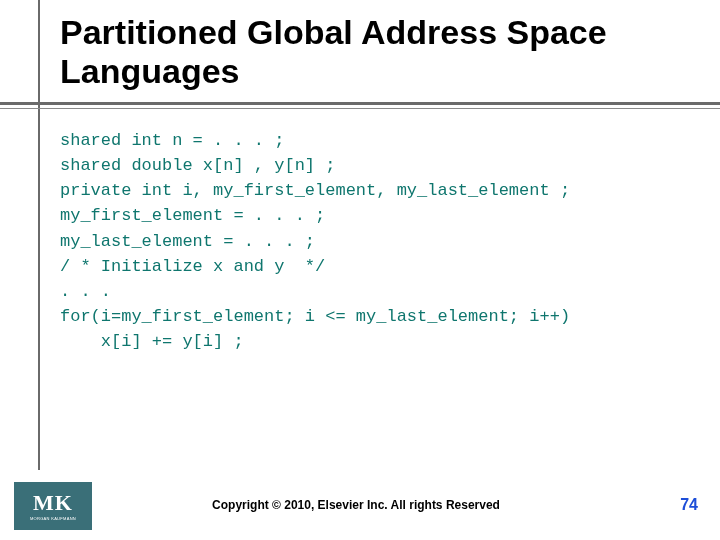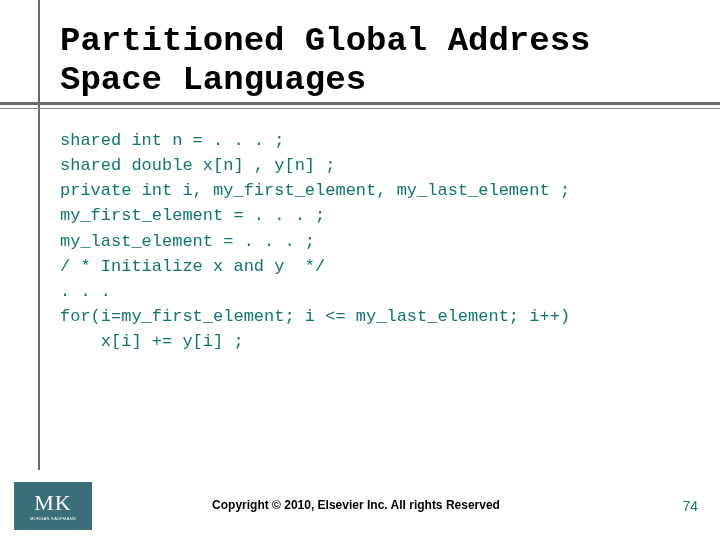--- a/index.html
+++ b/index.html
@@ -13,27 +13,26 @@
     top: 0;
     width: 2px;
     height: 470px;
     background: #6a6a6a;
   }
 
   
   .title {
     position: absolute;
     left: 60px;
-    top: 22px;
+    top: 13px;
     font-size: 34px;
     font-weight: 700;
     color: #000;
     line-height: 1.15;
     width: 620px;
-    font-family: Liberation Mono, monospace;
   }
 
   
   .hr-top {
     position: absolute;
     left: 0;
     top: 102px;
     width: 720px;
     height: 3px;
     background: #6a6a6a;
@@ -69,43 +68,43 @@
     font-size: 12px;
     font-weight: 700;
     color: #000;
   }
 
   
   .pagenum {
     position: absolute;
     right: 22px;
     bottom: 26px;
-    font-size: 14px;
-    font-weight: 400;
-    color: #0f766e;
+    font-size: 16px;
+    font-weight: 700;
+    color: #1d4ed8;
   }
 
   
   .logo {
     position: absolute;
     left: 14px;
     bottom: 10px;
     width: 78px;
     height: 48px;
     background: #3a6f78;
     display: flex;
     flex-direction: column;
     align-items: center;
     justify-content: center;
     color: #fff;
   }
   .logo-main {
     font-family: Georgia, "Times New Roman", serif;
     font-size: 22px;
-    font-weight: 400;
+    font-weight: 700;
     letter-spacing: 1px;
     line-height: 1;
   }
   .logo-sub {
     font-size: 4px;
     letter-spacing: 0.3px;
     margin-top: 3px;
     line-height: 1;
   }
 </style>

